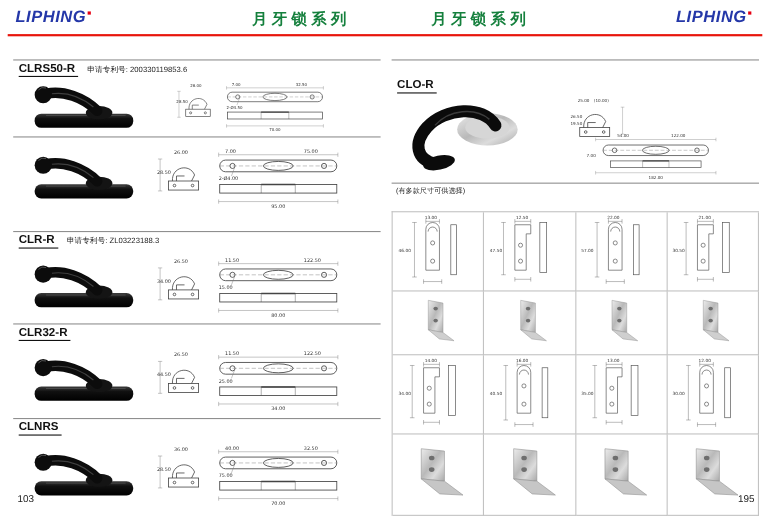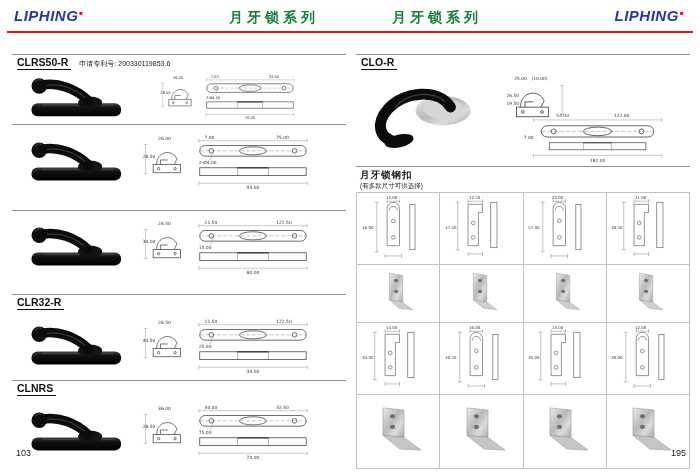--- a/index.html
+++ b/index.html
@@ -32,21 +32,21 @@
   .page.l .product:nth-of-type(4){height:86px}
   .page.l .product:nth-of-type(5){height:86px}
   .prod-head{height:14px;display:flex;align-items:baseline;gap:8px;padding-left:5px}
   .model{font-weight:bold;font-size:10.5px;border-bottom:1.5px solid #111;padding:0 3px 1px 0;white-space:nowrap}
   .patent{font-size:7px;color:#222}
   .prod-body{display:flex;align-items:center;height:calc(100% - 15px)}
   svg.photo{width:112px;height:90%;max-height:52px;margin-left:4px;flex:none}
   svg.tdraw{flex:1;height:92%;max-height:60px;margin:0 2px}
 
   
-  .clor{border-top:1px solid #8f8f8f;height:112px;padding-top:1px}
+  .clor{border-top:1px solid #8f8f8f;height:112px;padding-top:16px}
   .clor .prod-body{height:calc(100% - 15px)}
   svg.photoB{width:128px;height:95%;max-height:66px;margin-left:2px;flex:none}
   svg.tdrawB{flex:1;height:98%;max-height:92px;margin:0 2px}
 
   
   .keeper-head{border-top:1px solid #8f8f8f;padding:2px 0 1px 4px;height:24px}
   .ktitle{display:block;font-size:9.5px;font-weight:bold;letter-spacing:1px}
   .ksub{display:block;font-size:6.5px;color:#222}
   .kgrid{display:grid;grid-template-columns:repeat(4,1fr);grid-template-rows:72px 58px 72px 74px;
          border-left:1px solid #c2c2c2;border-top:1px solid #c2c2c2;margin-top:2px}
@@ -227,20 +227,24 @@
           <text class="dim" x="0" y="28">28.50</text>
           <text class="dim" x="64" y="8">7.00</text>
           <text class="dim" x="138" y="8">75.00</text>
           <text class="dim mid" x="114" y="60">95.00</text>
           <text class="dim" x="58" y="34">2-Ø4.00</text>
         </svg>
       </div>
     </section>
 
     <section class="product">
+      <div class="prod-head">
+        <span class="model">CLR-R</span>
+        <span class="patent">申请专利号: ZL03223188.3</span>
+      </div>
       <div class="prod-body">
         <svg class="photo" viewBox="0 0 130 55">
             <use href="#lockA"></use>
           </svg>
         <svg class="tdraw" viewBox="0 0 195 62">
           <use href="#sideview" x="6" y="12" width="38" height="34"></use>
           <use href="#topview" x="58" y="13" width="112" height="15"></use>
           <use href="#frontview" x="58" y="36" width="112" height="12"></use>
           <g class="dml">
               <path d="M58,10 H170 M58,8 V12 M170,8 V12"></path>
@@ -342,21 +346,20 @@
           <text class="dim" x="112" y="47">122.00</text>
           <text class="dim mid" x="95" y="94">182.00</text>
           <text class="dim" x="0" y="26">26.50</text>
           <text class="dim" x="0" y="34">19.50</text>
           <text class="dim" x="18" y="70">7.00</text>
         </svg>
       </div>
     </section>
 
     <div class="keeper-head">
-      <span class="ktitle">月牙锁钢扣</span>
       <span class="ksub">(有多款尺寸可供选择)</span>
     </div>
 
     <div class="kgrid">
 
       <div class="kcell">
         <svg class="kd" viewBox="0 0 74 66">
             <use href="#keeperD1"></use>
           <text class="dim kdim" x="2" y="34">46.00</text>
           <text class="dim kdim" x="25" y="4.5">13.00</text>

